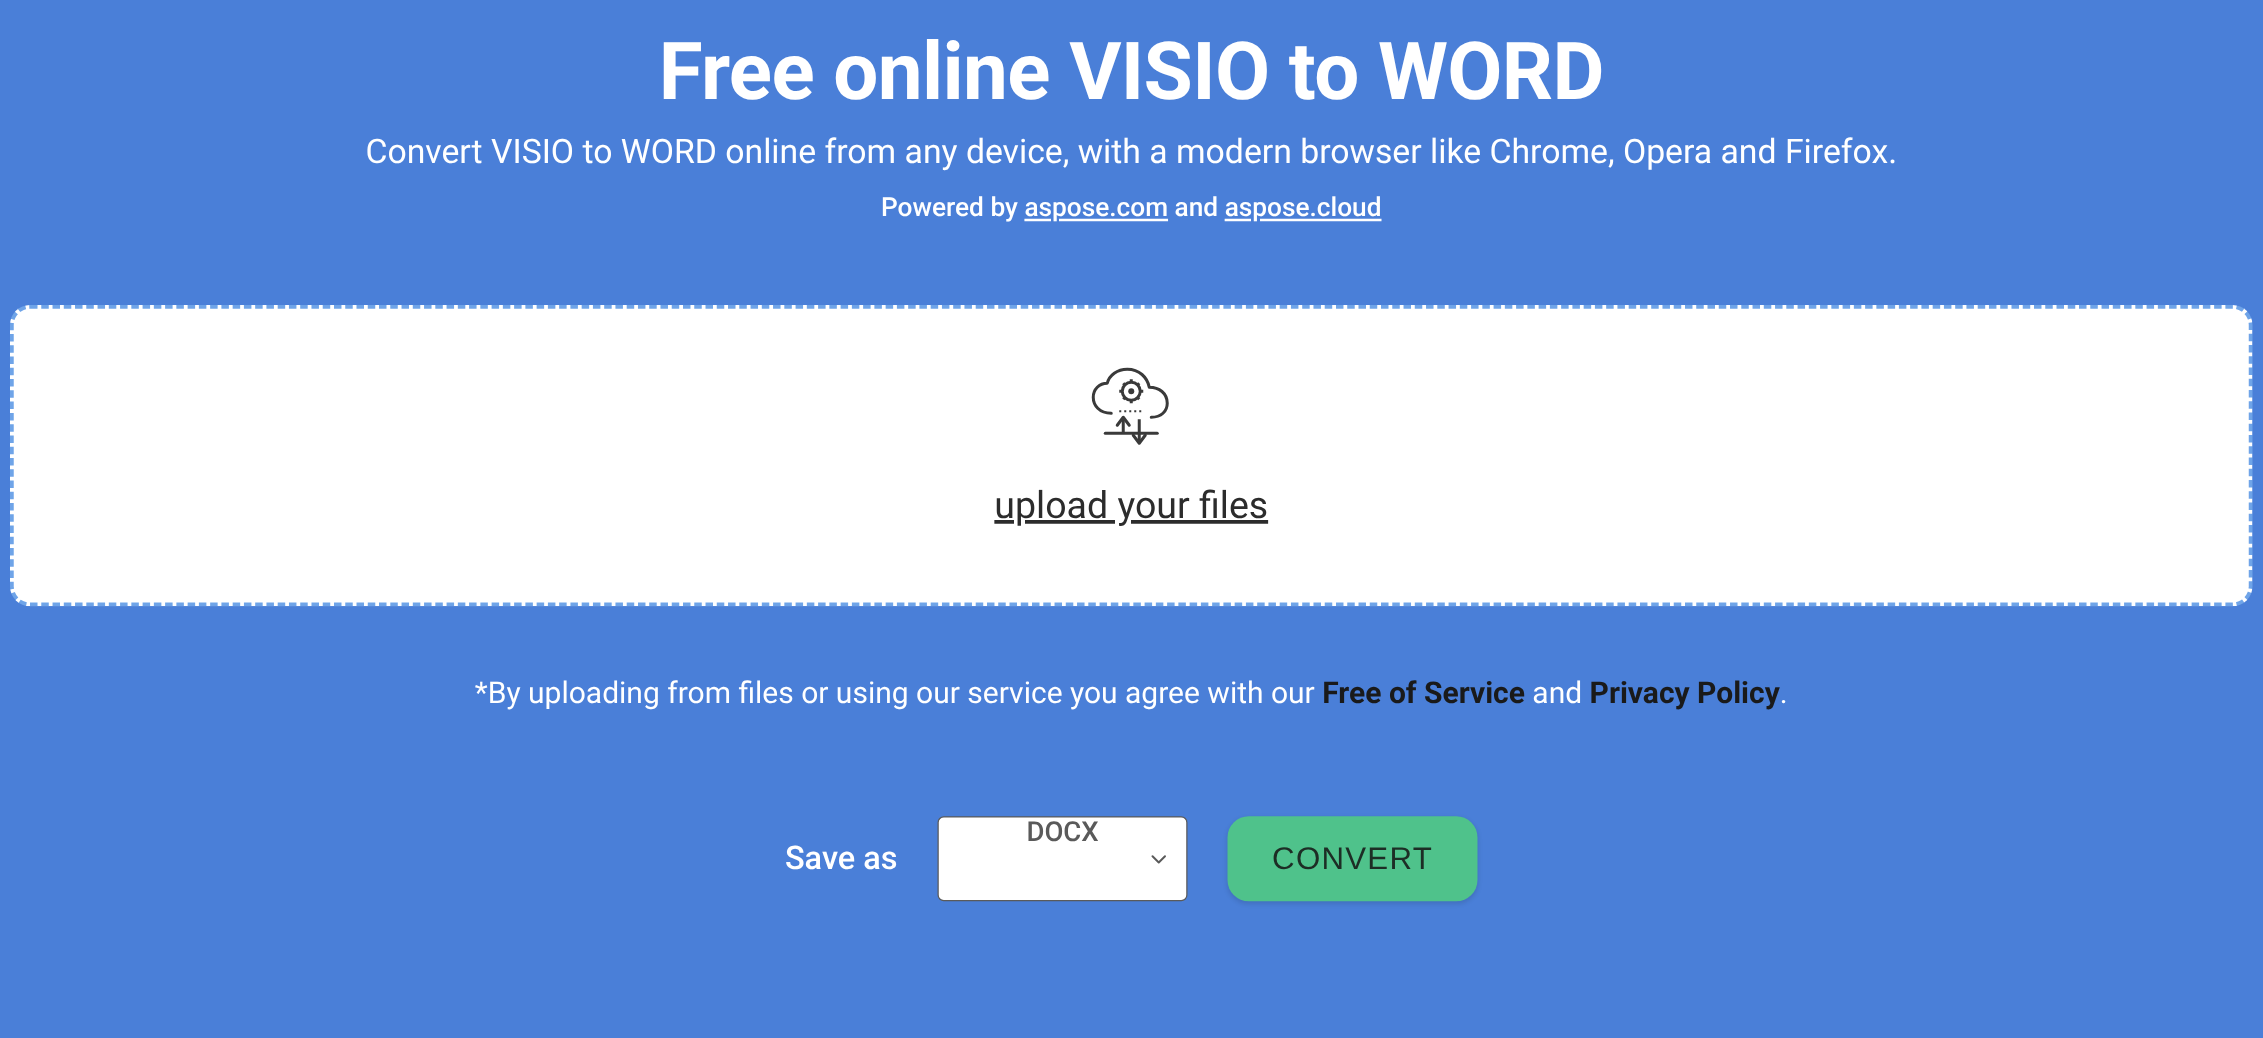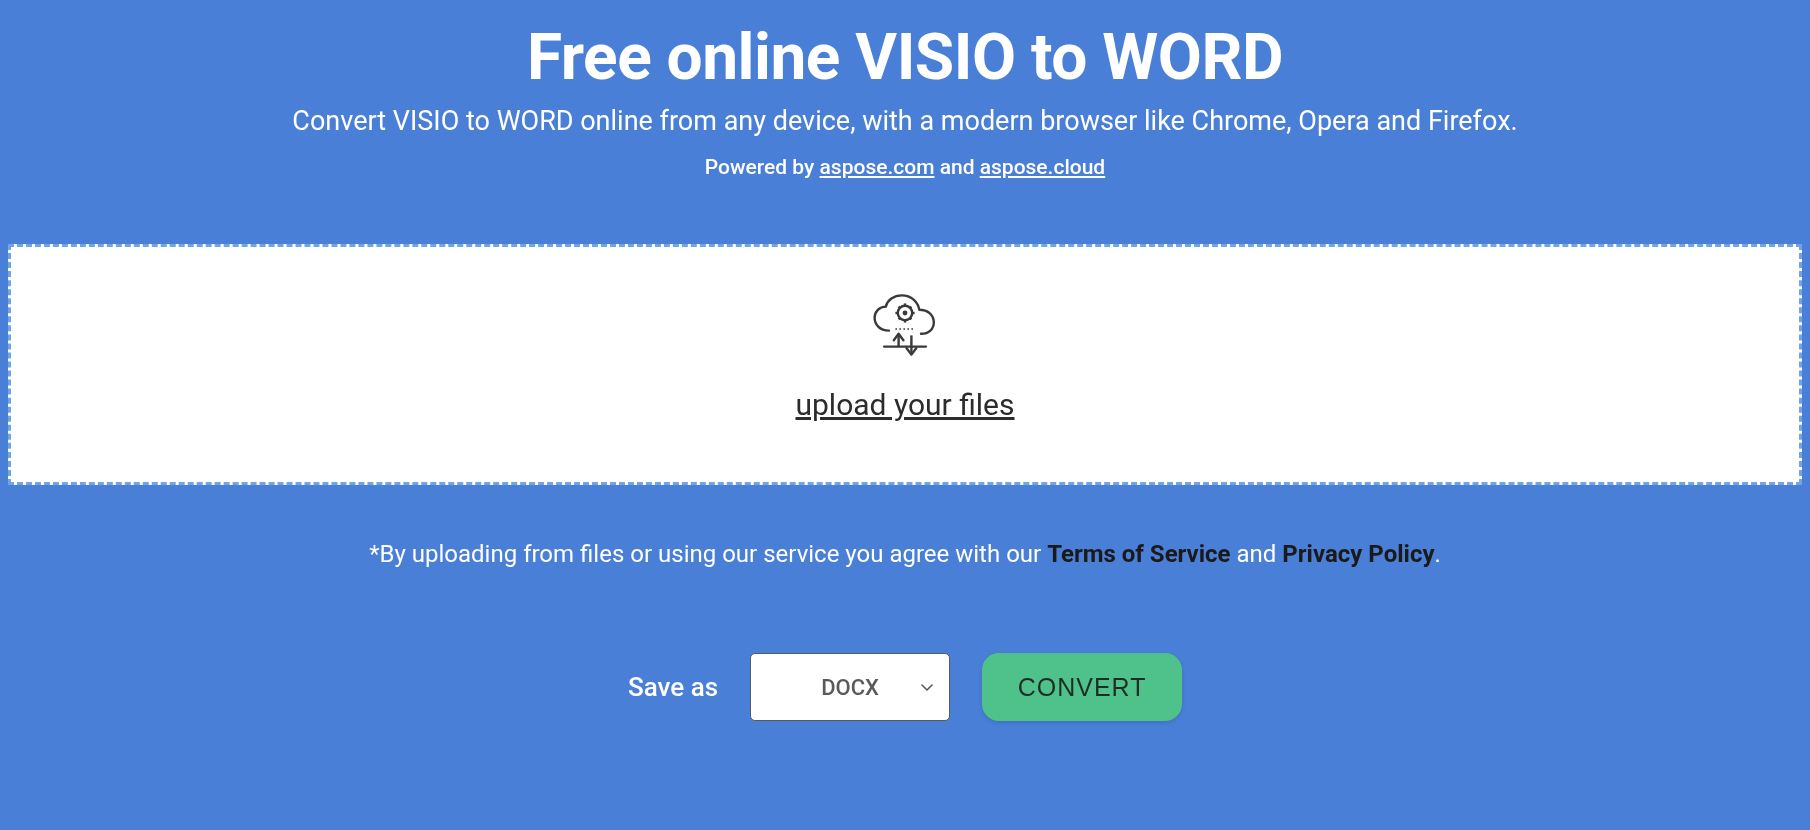--- a/index.html
+++ b/index.html
@@ -40,21 +40,21 @@
   .powered-by a {
     color: #ffffff;
     text-decoration: underline;
   }
   .dropzone-wrapper {
     margin: 0 8px;
   }
   .dropzone {
     background: #ffffff;
     border: 3px dashed #6fa4e8;
-    border-radius: 1px;
+    border-radius: 16px;
     padding: 42px 20px 60px 20px;
     display: flex;
     flex-direction: column;
     align-items: center;
     justify-content: center;
     cursor: pointer;
   }
   .upload-icon {
     width: 80px;
     height: 80px;
@@ -97,21 +97,20 @@
     font-weight: 500;
   }
   .format-select {
     position: relative;
     background: #ffffff;
     border: 1px solid #5a5a5a;
     border-radius: 5px;
     width: 200px;
     height: 68px;
     display: flex;
-    align-items: center;
     justify-content: center;
     cursor: pointer;
     color: #5a5a5a;
     font-size: 22px;
     font-weight: 500;
   }
   .format-select .chevron {
     position: absolute;
     right: 14px;
     top: 50%;
@@ -176,21 +175,21 @@
 
           <line x1="58" y1="58" x2="58" y2="80"></line>
           <path d="M52 74 L58 82 L64 74" stroke-linecap="round" stroke-linejoin="round"></path>
         </svg>
       </div>
       <div class="upload-label">upload your files</div>
     </div>
   </div>
 
   <div class="disclaimer">
-    <span>*By uploading from files or using our service you agree with our </span><a class="link">Terms of Service</a><span> and </span><a class="link">Privacy Policy</a><span>.</span>
+    <span>*By uploading from files or using our service you agree with our </span><a class="link">Free of Service</a><span> and </span><a class="link">Privacy Policy</a><span>.</span>
   </div>
 
   <div class="controls">
     <span class="save-as-label">Save as</span>
 
     <div class="format-select">
       <span>DOCX</span>
       <span class="chevron">
         <svg viewBox="0 0 16 16" width="16" height="16" fill="none" stroke="#5a5a5a" stroke-width="1.6">
           <path d="M3 6 L8 11 L13 6" stroke-linecap="round" stroke-linejoin="round"></path>

